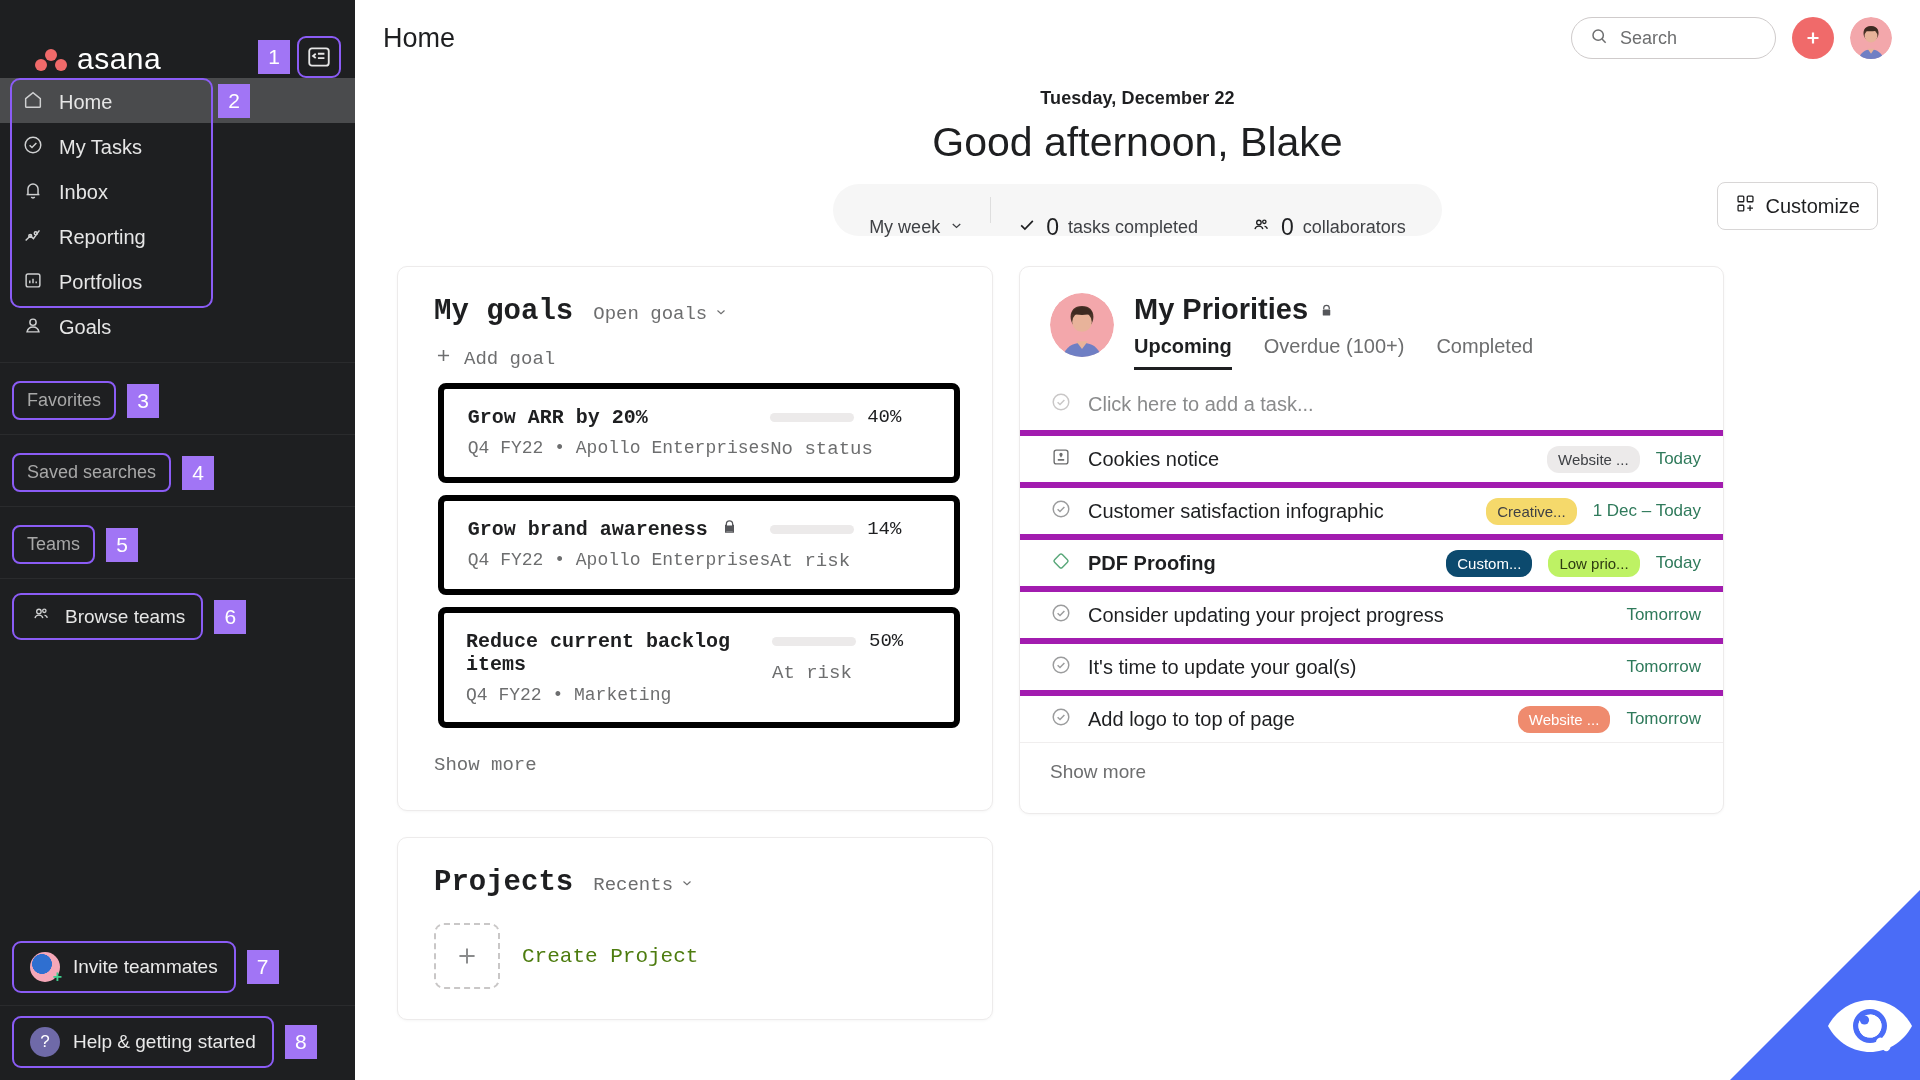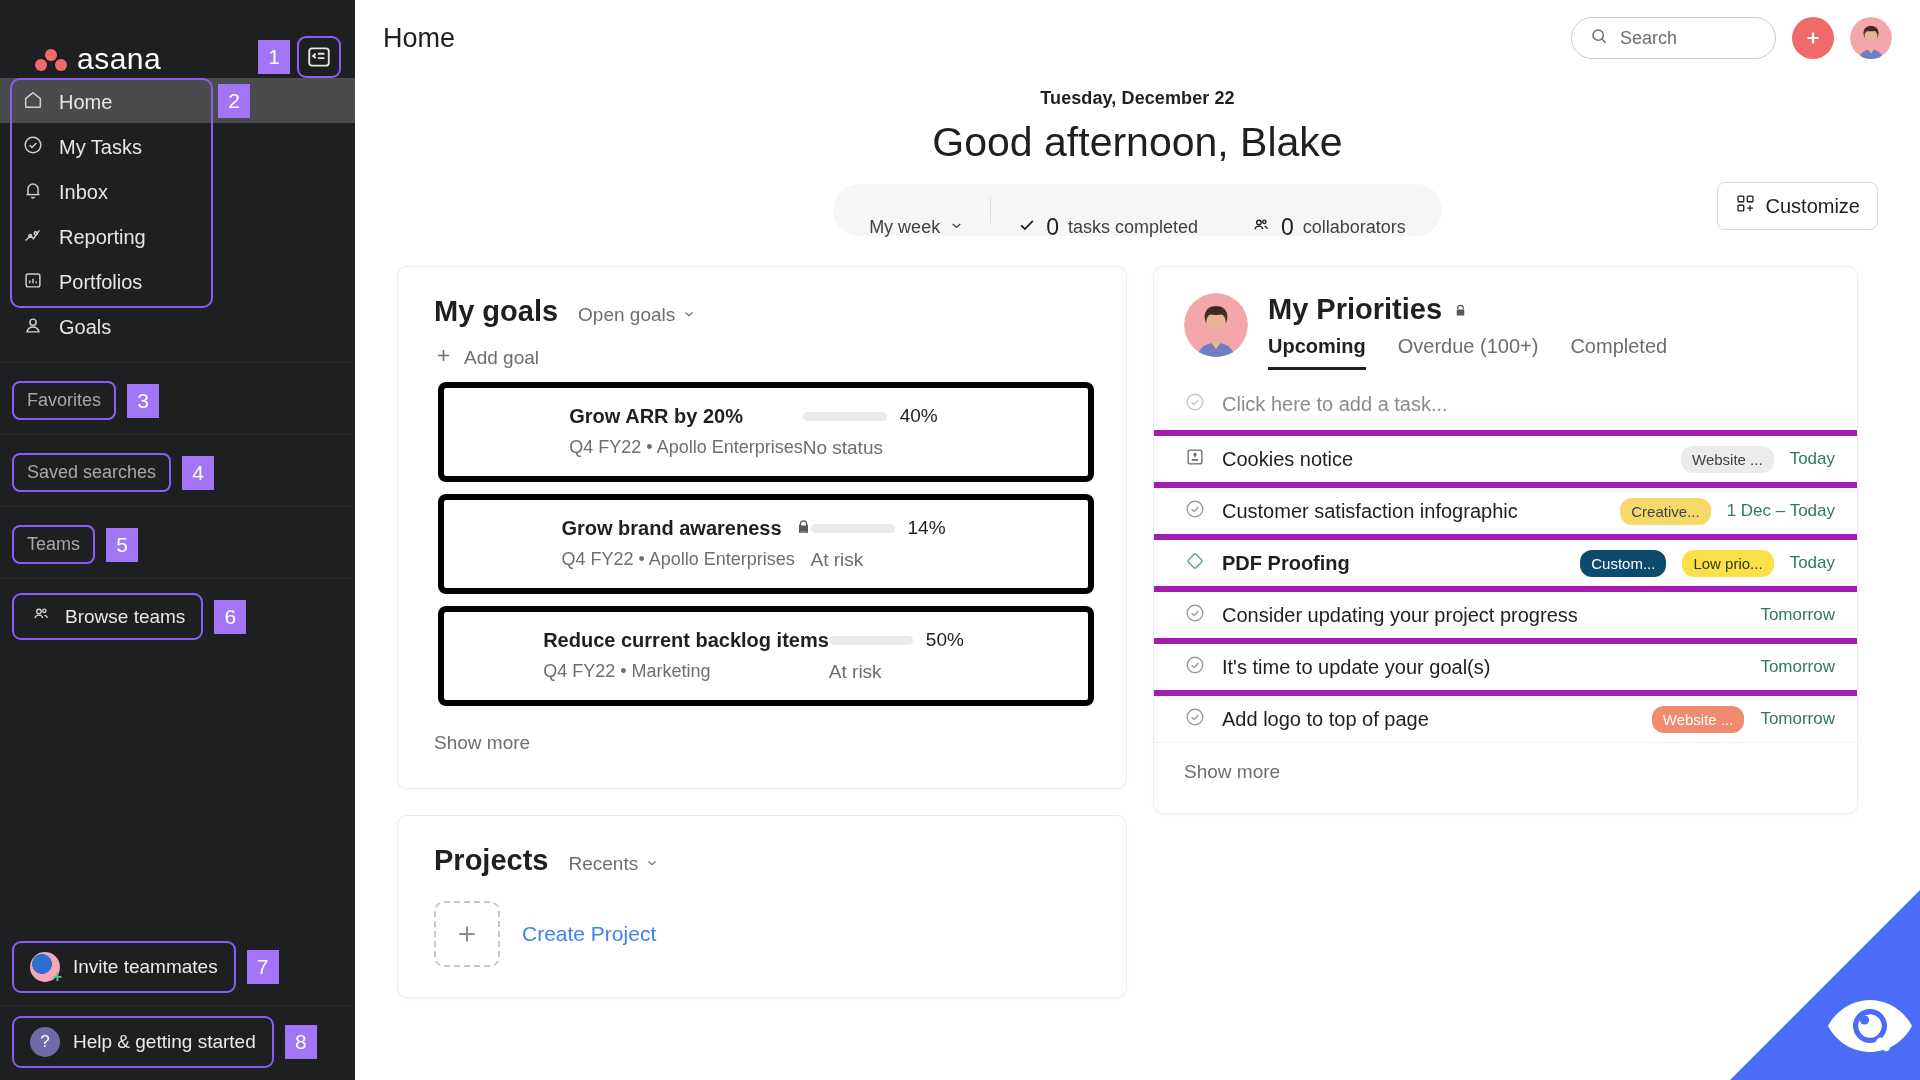--- a/index.html
+++ b/index.html
@@ -126,21 +126,21 @@
   .customize-btn {
     position: absolute; right: 42px; top: -2px;
     border: 1px solid #d8d6d6; border-radius: 8px; height: 48px;
     display: flex; align-items: center; gap: 10px; padding: 0 17px;
     font-size: 20px; color: #1e1f21; background:#fff;
   }
 
   
   .cards { display: flex; gap: 26px; padding: 30px 42px 0 42px; align-items: flex-start; }
   .col { display: flex; flex-direction: column; gap: 26px; }
-  .col-left { width: 730px; }
+  .col-left { width: 596px; font-family: Liberation Mono, monospace; }
   .col-right { width: 705px; }
   .card {
     background: #fff; border: 1px solid #edebeb; border-radius: 10px;
     box-shadow: 0 1px 3px rgba(0,0,0,.04);
   }
 
   .card-head { display: flex; align-items: baseline; gap: 20px; padding: 28px 36px 0 36px; }
   .card-title { font-size: 29px; color: #1e1f21; font-weight: 700; }
   .card-sub { font-size: 19px; color: #6d6e6f; display: flex; align-items: center; gap: 7px; }
   .add-goal {
@@ -186,21 +186,21 @@
   .due { font-size: 17px; color: #2f7a5b; white-space: nowrap; }
   .pri-showmore { font-size: 19px; color: #6d6e6f; padding: 18px 30px 30px 30px; border-top:1px solid #f0eeee; }
 
   
   .proj-head { display: flex; align-items: baseline; gap: 20px; padding: 28px 36px 0 36px; }
   .create-proj { display: flex; align-items: center; gap: 22px; padding: 24px 36px 30px 36px; }
   .dash-box {
     width: 66px; height: 66px; border: 2px dashed #c9c7c7; border-radius: 10px;
     display: flex; align-items: center; justify-content: center; color: #8a8b8c;
   }
-  .create-label { font-size: 21px; color: #3b82f6; }
+  .create-label { font-size: 21px; color: #4d7c0f; }
 
   
   .corner {
     position: absolute; right: 0; bottom: 0; width: 220px; height: 190px;
     pointer-events: none;
   }
   .num-badge-abs { position: absolute; }
 </style>
 </head>
 <body>
@@ -625,21 +625,21 @@
             </div>
 
             <div class="task-row">
               <span>
                 <svg width="22" height="22" viewBox="0 0 24 24" fill="none" stroke="#5aa87a" stroke-width="1.6">
                     <rect x="12" y="3.6" width="11.9" height="11.9" rx="2" transform="rotate(45 12 3.6)"></rect>
                   </svg>
               </span>
               <span class="task-name bold">PDF Proofing</span>
               <span class="tag" style="background:#0c4a6e;color:#ffffff;">Custom...</span>
-              <span class="tag" style="background:#fde047;color:#2e3b12;">Low prio...</span>
+              <span class="tag" style="background:#bef264;color:#2e3b12;">Low prio...</span>
               <span class="due">Today</span>
             </div>
 
             <div class="task-row">
               <span>
                 <svg width="22" height="22" viewBox="0 0 24 24" fill="none" stroke="#9b9c9d" stroke-width="1.6">
                     <circle cx="12" cy="12" r="8.5"></circle>
                     <path d="M8.3 12.2l2.6 2.5 4.8-5"></path>
                   </svg>
               </span>

